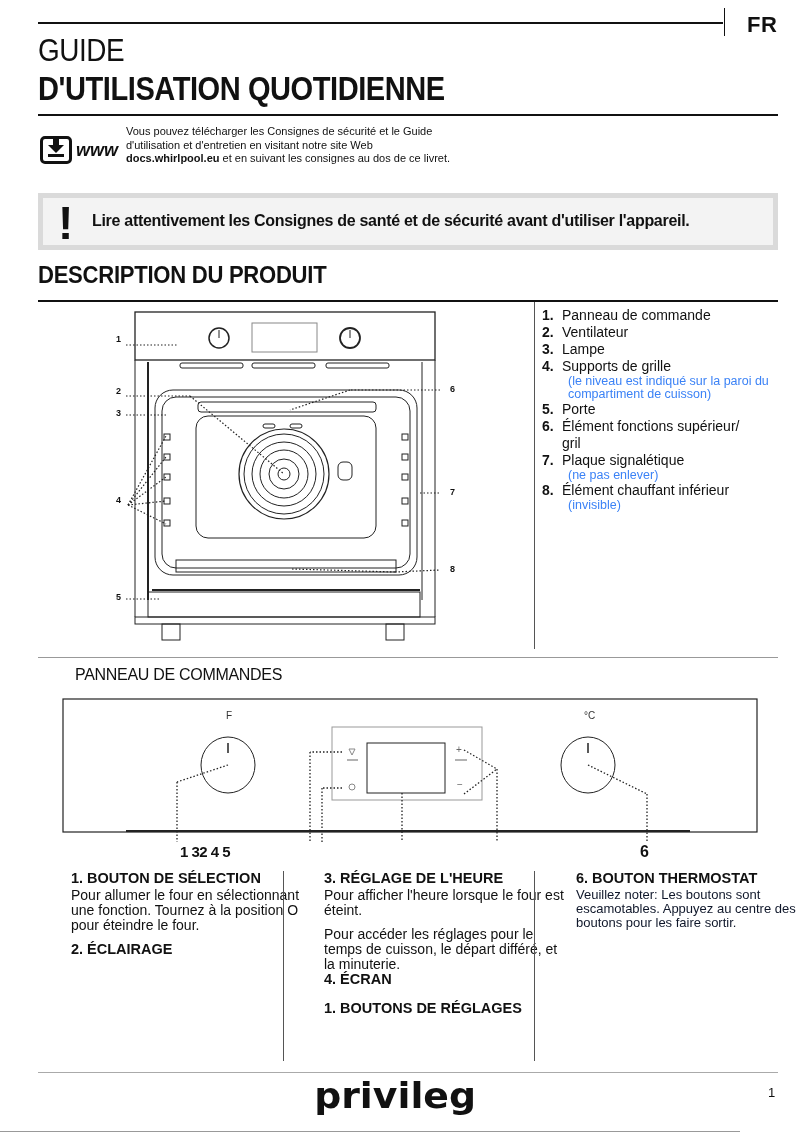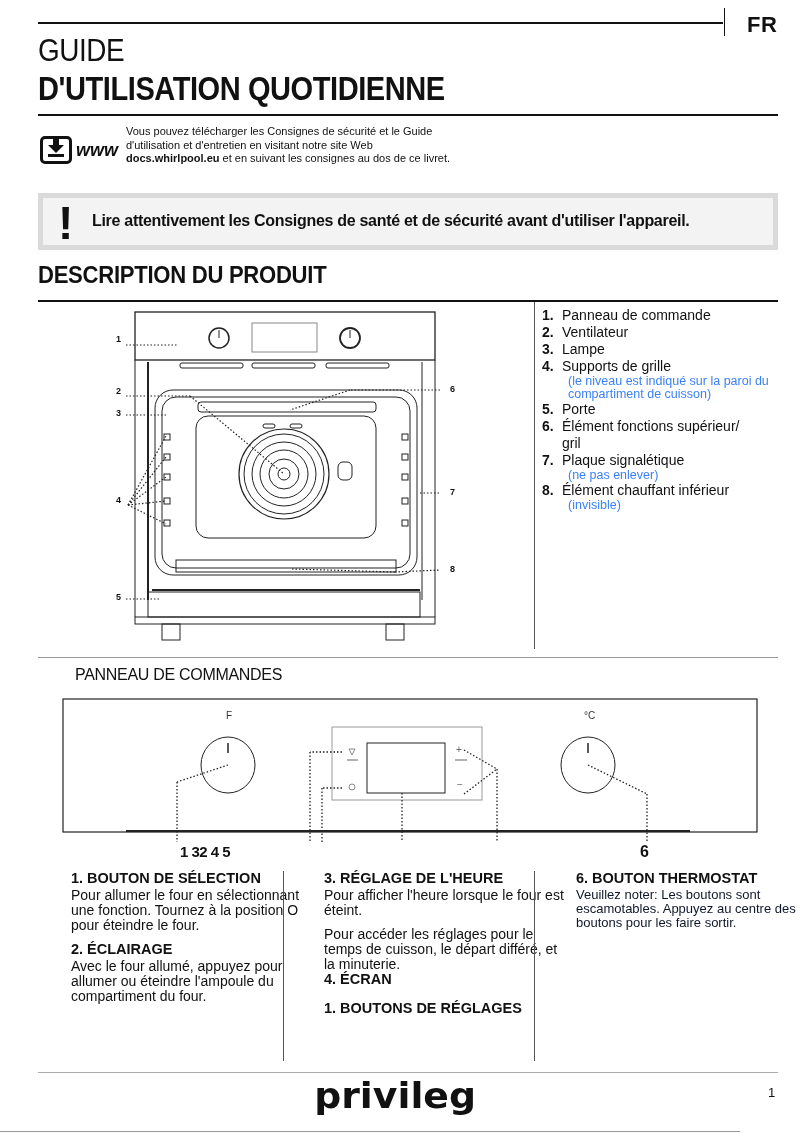--- a/index.html
+++ b/index.html
@@ -249,21 +249,20 @@
 <div class="abs" style="left:584px;top:710px;font-size:10px;color:#333;">°C</div>
 <div class="abs" style="left:456px;top:744px;font-size:10px;color:#666;">+</div>
 <div class="abs" style="left:457px;top:779px;font-size:10px;color:#666;">−</div>
 <div class="abs" style="left:180px;top:843px;font-size:15px;font-weight:bold;letter-spacing:-0.5px;">1 32 4 5</div>
 <div class="abs" style="left:640px;top:843px;font-size:16px;font-weight:bold;">6</div>
 
 <div class="abs col c1">
   <h3>1. BOUTON DE SÉLECTION</h3>
   <p><span>Pour allumer le four en sélectionnant une fonction. Tournez à la position </span><span>O</span><span> pour éteindre le four.</span></p>
   <h3>2. ÉCLAIRAGE</h3>
-  <p>Avec le four allumé, appuyez pour allumer ou éteindre l'ampoule du compartiment du four.</p>
 </div>
 <div class="abs csep" style="left:283px;"></div>
 <div class="abs col c2">
   <h3>3. RÉGLAGE DE L'HEURE</h3>
   <p>Pour afficher l'heure lorsque le four est éteint.</p>
   <p style="margin-bottom:0">Pour accéder les réglages pour le temps de cuisson, le départ différé, et la minuterie.</p>
   <h3 style="margin-bottom:14px">4. ÉCRAN</h3>
   <h3>1. BOUTONS DE RÉGLAGES</h3>
 </div>
 <div class="abs csep" style="left:534px;"></div>

